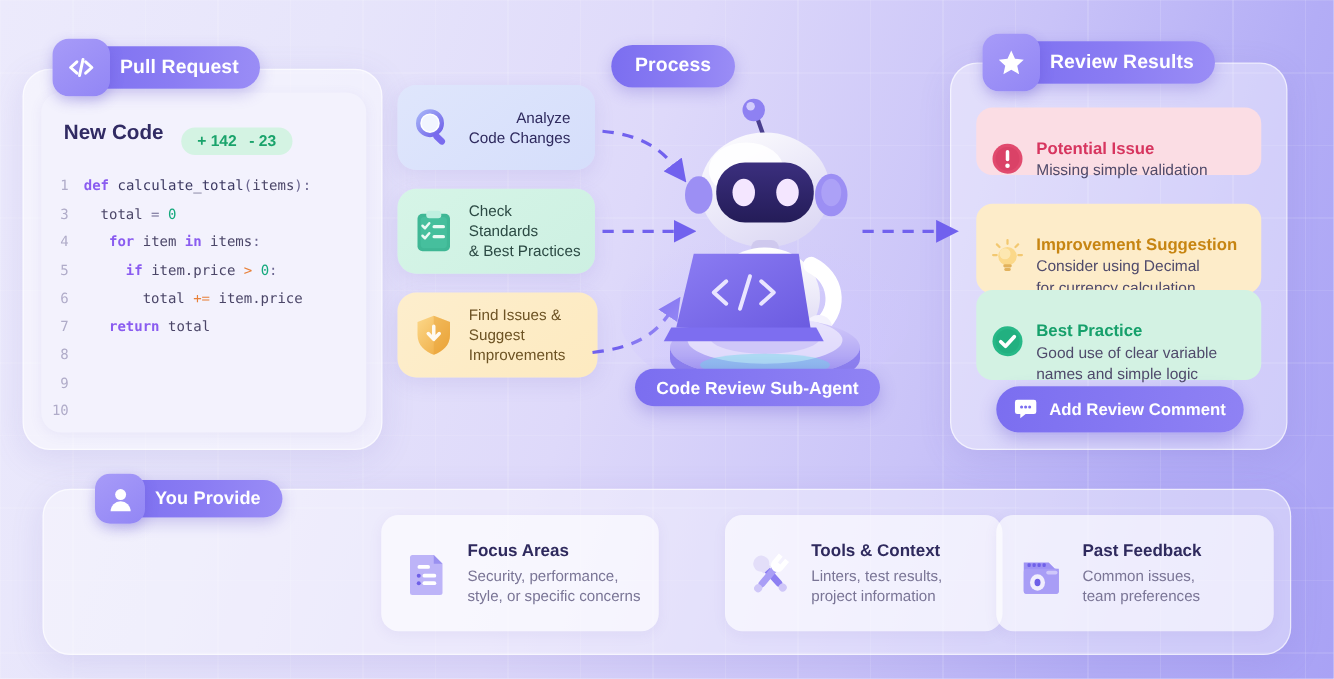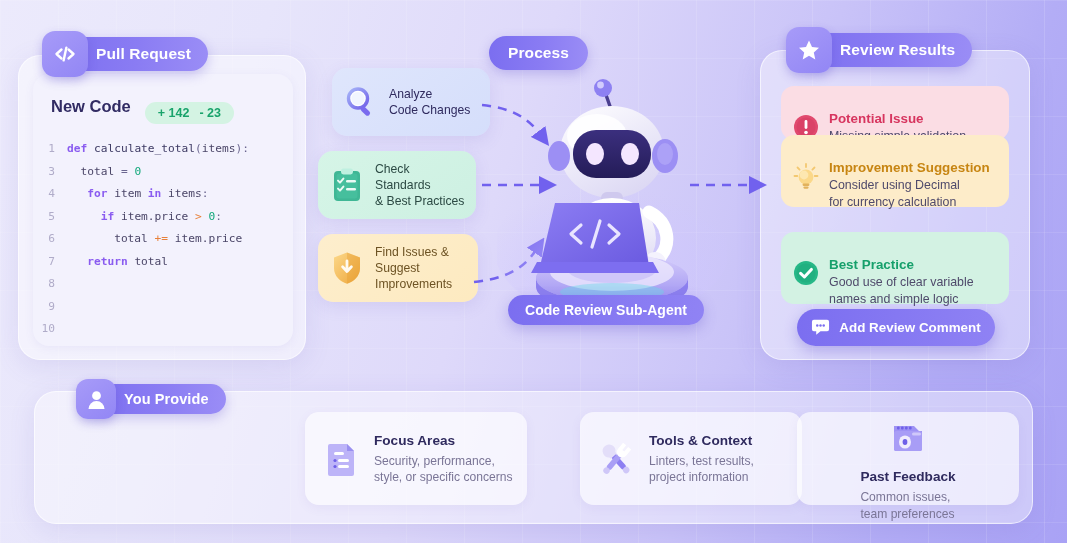--- a/index.html
+++ b/index.html
@@ -119,21 +119,21 @@
     position: absolute;
     width: 158px; height: 68px;
     border-radius: 15px;
     display: flex; align-items: center; gap: 9px;
     padding: 0 10px;
     box-shadow: 0 5px 16px rgba(108,92,190,0.13);
     z-index: 4;
   }
   .proc-card .ptext { font-size: 12.2px; line-height: 16px; font-weight: 500; }
   .proc-ico { flex: 0 0 38px; width: 38px; height: 38px; display: flex; align-items: center; justify-content: center; }
-  #pc1 { left: 332px; top: 68px; background: linear-gradient(140deg,#dfe6fc 0%,#d5defb 100%); }
+  #pc1 { left: 318px; top: 68px; background: linear-gradient(140deg,#dfe6fc 0%,#d5defb 100%); text-align: right; }
   #pc1 .ptext { color: #2f2a5e; }
   #pc2 { left: 318px; top: 151px; background: linear-gradient(140deg,#d6f5e7 0%,#cdf0e2 100%); }
   #pc2 .ptext { color: #2c4a44; }
   #pc3 { left: 318px; top: 234px; width: 160px; background: linear-gradient(140deg,#fdeecd 0%,#fdeac0 100%); }
   #pc3 .ptext { color: #6d5324; }
 
   
   #robot-wrap { position: absolute; left: 497px; top: 70px; width: 230px; height: 250px; z-index: 5; }
 
   
@@ -145,21 +145,21 @@
     position: absolute; left: 20px; width: 228px;
     border-radius: 13px;
     display: flex; align-items: flex-start; gap: 10px;
     padding: 24px 11px 11px 12px;
   }
   .rr-ico { flex: 0 0 26px; width: 26px; height: 26px; margin-top: 4px; }
   .rr-title { font-size: 13.4px; font-weight: bold; line-height: 17px; }
   .rr-desc { font-size: 12.4px; line-height: 16.5px; color: #4f4a6b; margin-top: 1px; }
   #rr1 { top: 35px; height: 54px; background: #fbdde4; }
   #rr1 .rr-title { color: #d7355f; }
-  #rr2 { top: 84px; height: 72px; background: #fdecc9; }
+  #rr2 { top: 112px; height: 72px; background: #fdecc9; }
   #rr2 .rr-title { color: #c78512; }
   #rr3 { top: 181px; height: 72px; background: #d3f2e3; }
   #rr3 .rr-title { color: #16a06b; }
 
   #add-comment {
     position: absolute; left: 36px; top: 258px;
     width: 198px; height: 37px;
     border-radius: 19px;
     background: linear-gradient(95deg, #7b6ef0 0%, #8f82f4 100%);
     color: #fff; font-size: 13.4px; font-weight: bold;
@@ -191,21 +191,21 @@
     display: flex; align-items: center; gap: 10px;
     padding: 0 13px;
     box-shadow: 0 3px 11px rgba(108,92,190,0.07);
   }
   .yp-ico { flex: 0 0 46px; width: 46px; height: 46px; display: flex; align-items: center; justify-content: center; }
   .yp-title { font-size: 13.6px; font-weight: bold; color: #2f2a5e; line-height: 18px; }
   .yp-desc { font-size: 12.1px; line-height: 16.5px; color: #7a7596; margin-top: 3px; }
   #yp1 { left: 24px; }
   #yp2 { left: 270px; }
   #yp3 { left: 545px; }
-  #yp4 { left: 762px; flex-direction: column; }
+  #yp4 { left: 762px; }
 </style>
 </head>
 <body>
 
 <div id="stage">
   <div class="grid-tex"></div>
 
   <div class="panel" id="pr-panel">
     <div id="code-card">
       <div id="code-head">

